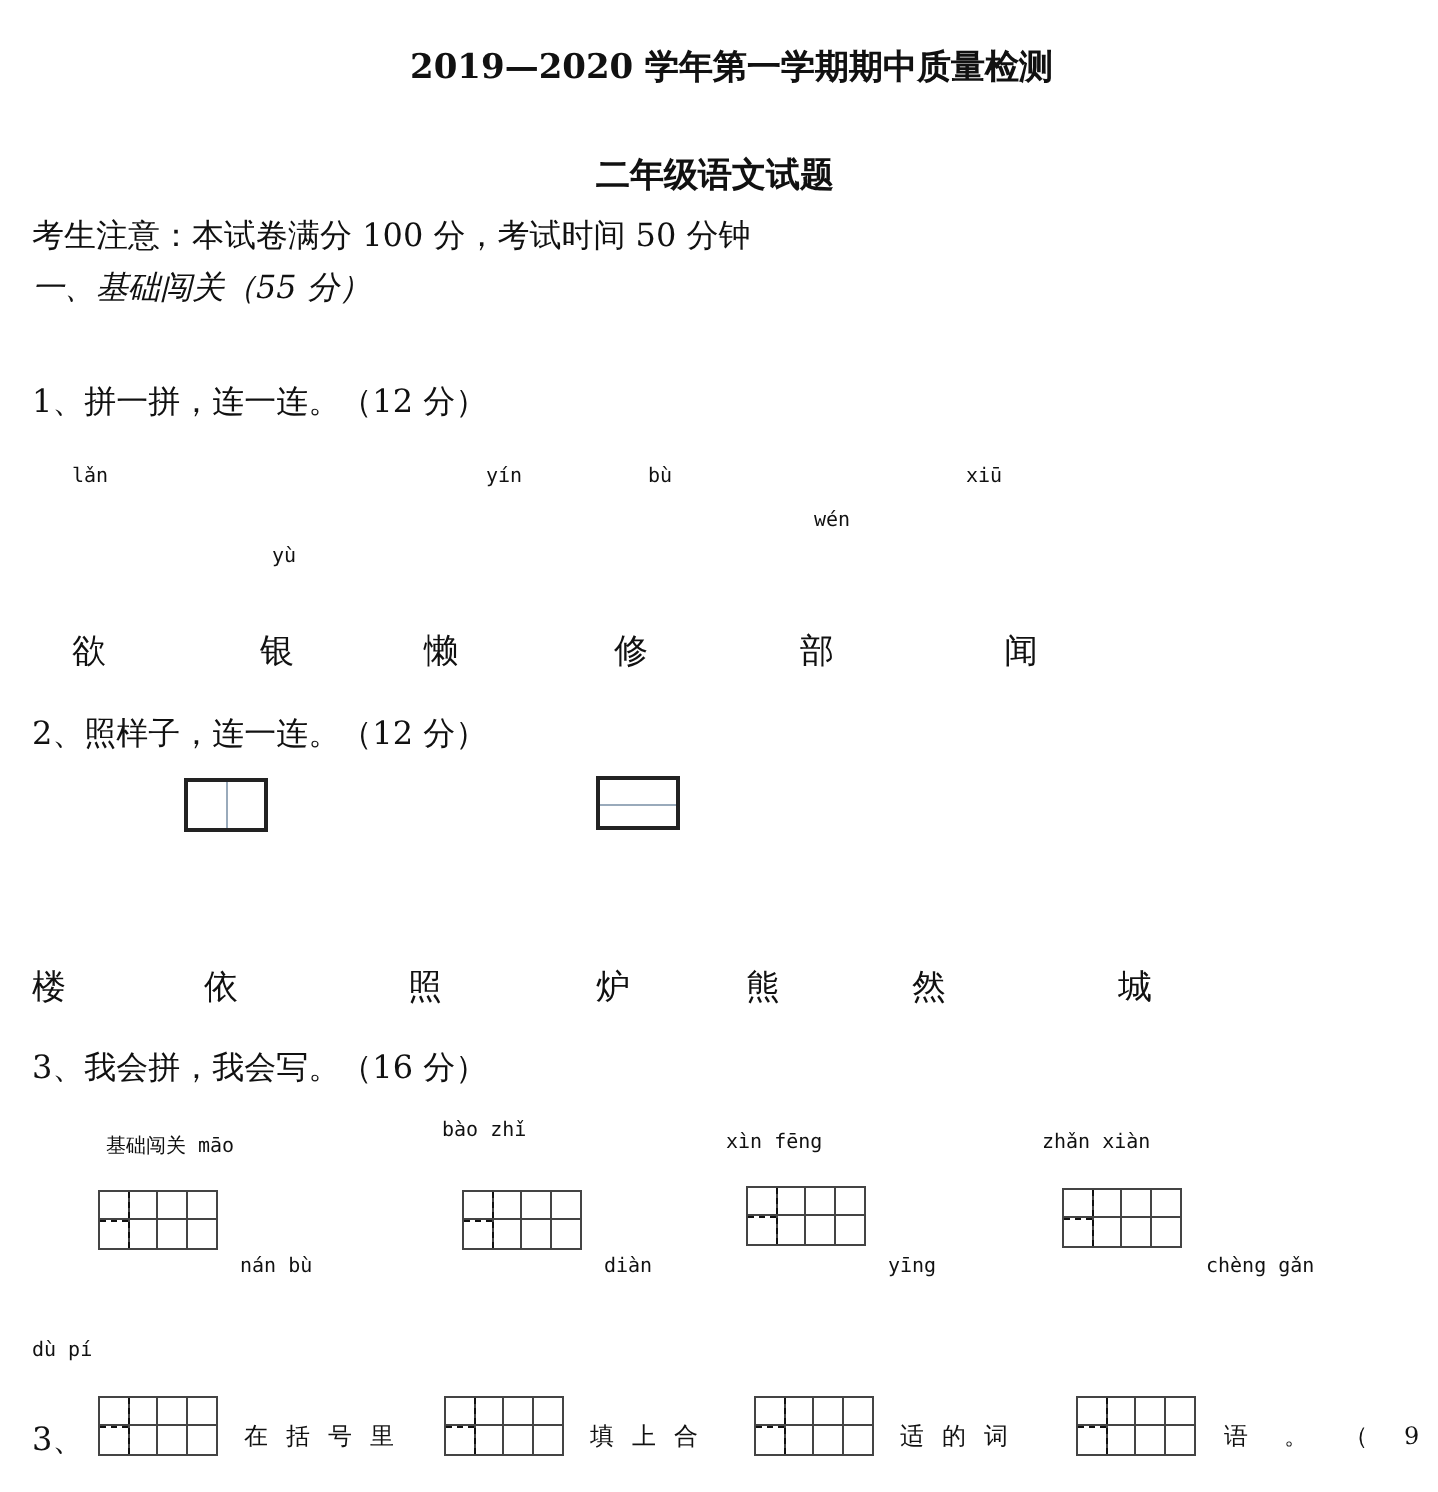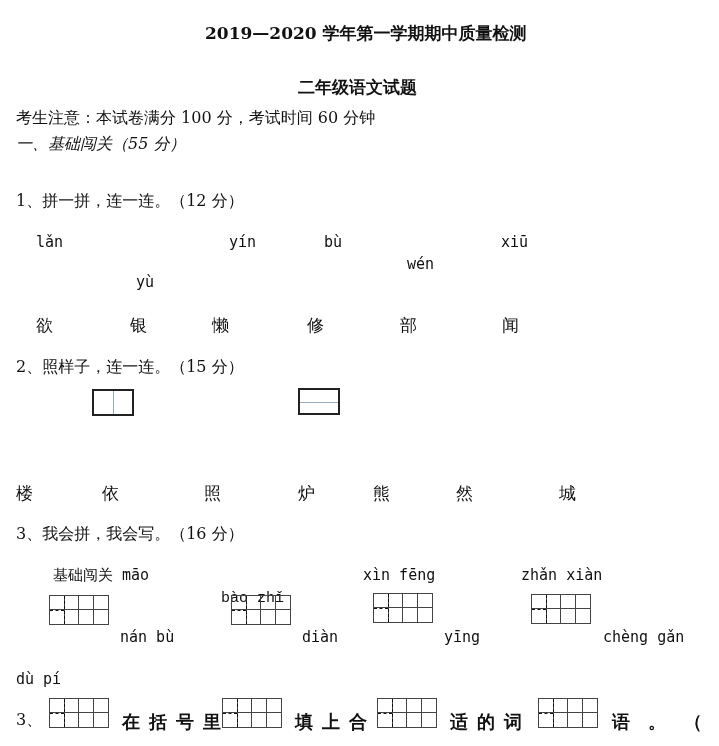--- a/index.html
+++ b/index.html
@@ -3,79 +3,79 @@
 <meta charset="utf-8">
 <style>
   html, body { margin:0; padding:0; }
   body {
     width:719px; height:746px; background:#ffffff; position:relative; overflow:hidden;
     font-family: "DejaVu Serif", "Liberation Serif", serif; color:#111;
   }
   .abs { position:absolute; white-space:nowrap; }
   .title { font-weight:bold; font-size:17px; letter-spacing:0px; }
   .line { font-size:16px; }
-  .py { font-family:"DejaVu Sans Mono","Liberation Mono",monospace; font-size:15px; }
+  .py { font-family:"DejaVu Sans Mono","Liberation Mono",monospace; font-size:10px; }
   .hz { font-size:17px; }
   .sample-box { position:absolute; border:2px solid #222; box-sizing:border-box; width:42px; height:27px; }
   .sample-box .v { position:absolute; left:50%; top:0; bottom:0; width:1px; background:#9ab; }
   .sample-box .h { position:absolute; top:50%; left:0; right:0; height:1px; background:#9ab; }
   .grid {
     position:absolute; width:60px; height:30px; box-sizing:border-box;
     border:1.5px solid #444; display:grid; grid-template-columns:repeat(4,1fr); grid-template-rows:1fr 1fr;
   }
   .grid .cell { border-right:1px solid #444; border-bottom:1px solid #444; box-sizing:border-box; }
   .grid .cell.last-col { border-right:none; }
   .grid .cell.last-row { border-bottom:none; }
   .grid .dash-v { position:absolute; left:14px; top:0; bottom:0; border-left:1.5px dashed #111; }
   .grid .dash-h { position:absolute; left:0; width:14px; top:50%; border-top:1.5px dashed #111; }
-  .spaced { letter-spacing:9px; font-size:18px;font-weight:bold; }
+  .spaced { letter-spacing:9px; font-size:12px; }
 </style>
 </head>
 <body>
 
 <div class="abs title" style="left:205px; top:22px;">2019—2020 学年第一学期期中质量检测</div>
 <div class="abs title" style="left:298px; top:76px;">二年级语文试题</div>
 
-<div class="abs line" style="left:16px; top:108px;">考生注意：本试卷满分 100 分，考试时间 60 分钟</div>
+<div class="abs line" style="left:16px; top:108px;">考生注意：本试卷满分 100 分，考试时间 50 分钟</div>
 <div class="abs line" style="left:16px; top:134px;font-style:italic;">一、基础闯关（55 分）</div>
 
 <div class="abs line" style="left:16px; top:191px;">1、拼一拼，连一连。（12 分）</div>
 <div class="abs py" style="left:36px; top:233px;">lǎn</div>
 <div class="abs py" style="left:136px; top:233px;margin-top:40px;">yù</div>
-<div class="abs py" style="left:229px; top:233px;text-align:center;">yín</div>
+<div class="abs py" style="left:243px; top:233px;text-align:center;">yín</div>
 <div class="abs py" style="left:324px; top:233px;">bù</div>
 <div class="abs py" style="left:407px; top:233px;margin-top:22px;">wén</div>
-<div class="abs py" style="left:501px; top:233px;">xiū</div>
+<div class="abs py" style="left:483px; top:233px;">xiū</div>
 
 <div class="abs hz" style="left:36px; top:314px;">欲</div>
 <div class="abs hz" style="left:130px; top:314px;">银</div>
 <div class="abs hz" style="left:212px; top:314px;">懒</div>
 <div class="abs hz" style="left:307px; top:314px;">修</div>
 <div class="abs hz" style="left:400px; top:314px;">部</div>
 <div class="abs hz" style="left:502px; top:314px;">闻</div>
 
-<div class="abs line" style="left:16px; top:357px;">2、照样子，连一连。（15 分）</div>
+<div class="abs line" style="left:16px; top:357px;">2、照样子，连一连。（12 分）</div>
 <div class="sample-box" style="left:92px; top:389px;">
     <div class="v"></div>
   </div>
 <div class="sample-box" style="left:298px; top:388px;">
     <div class="h"></div>
   </div>
 
 <div class="abs hz" style="left:16px; top:482px;">楼</div>
 <div class="abs hz" style="left:102px; top:482px;">依</div>
 <div class="abs hz" style="left:204px; top:482px;">照</div>
 <div class="abs hz" style="left:298px; top:482px;">炉</div>
 <div class="abs hz" style="left:373px; top:482px;">熊</div>
 <div class="abs hz" style="left:456px; top:482px;">然</div>
 <div class="abs hz" style="left:559px; top:482px;">城</div>
 
 <div class="abs line" style="left:16px; top:524px;">3、我会拼，我会写。（16 分）</div>
 <div class="abs py" style="left:53px; top:566px;">基础闯关 māo</div>
-<div class="abs py" style="left:221px; top:590px;font-family:Liberation Mono, monospace;">bào zhǐ</div>
+<div class="abs py" style="left:221px; top:560px;">bào zhǐ</div>
 <div class="abs py" style="left:363px; top:566px;">xìn fēng</div>
 <div class="abs py" style="left:521px; top:566px;">zhǎn xiàn</div>
 
 <div class="grid" style="left:49px; top:595px;">
   <div class="cell"></div>
     <div class="cell"></div>
     <div class="cell"></div>
     <div class="cell last-col"></div>
   <div class="cell last-row"></div>
     <div class="cell last-row"></div>

